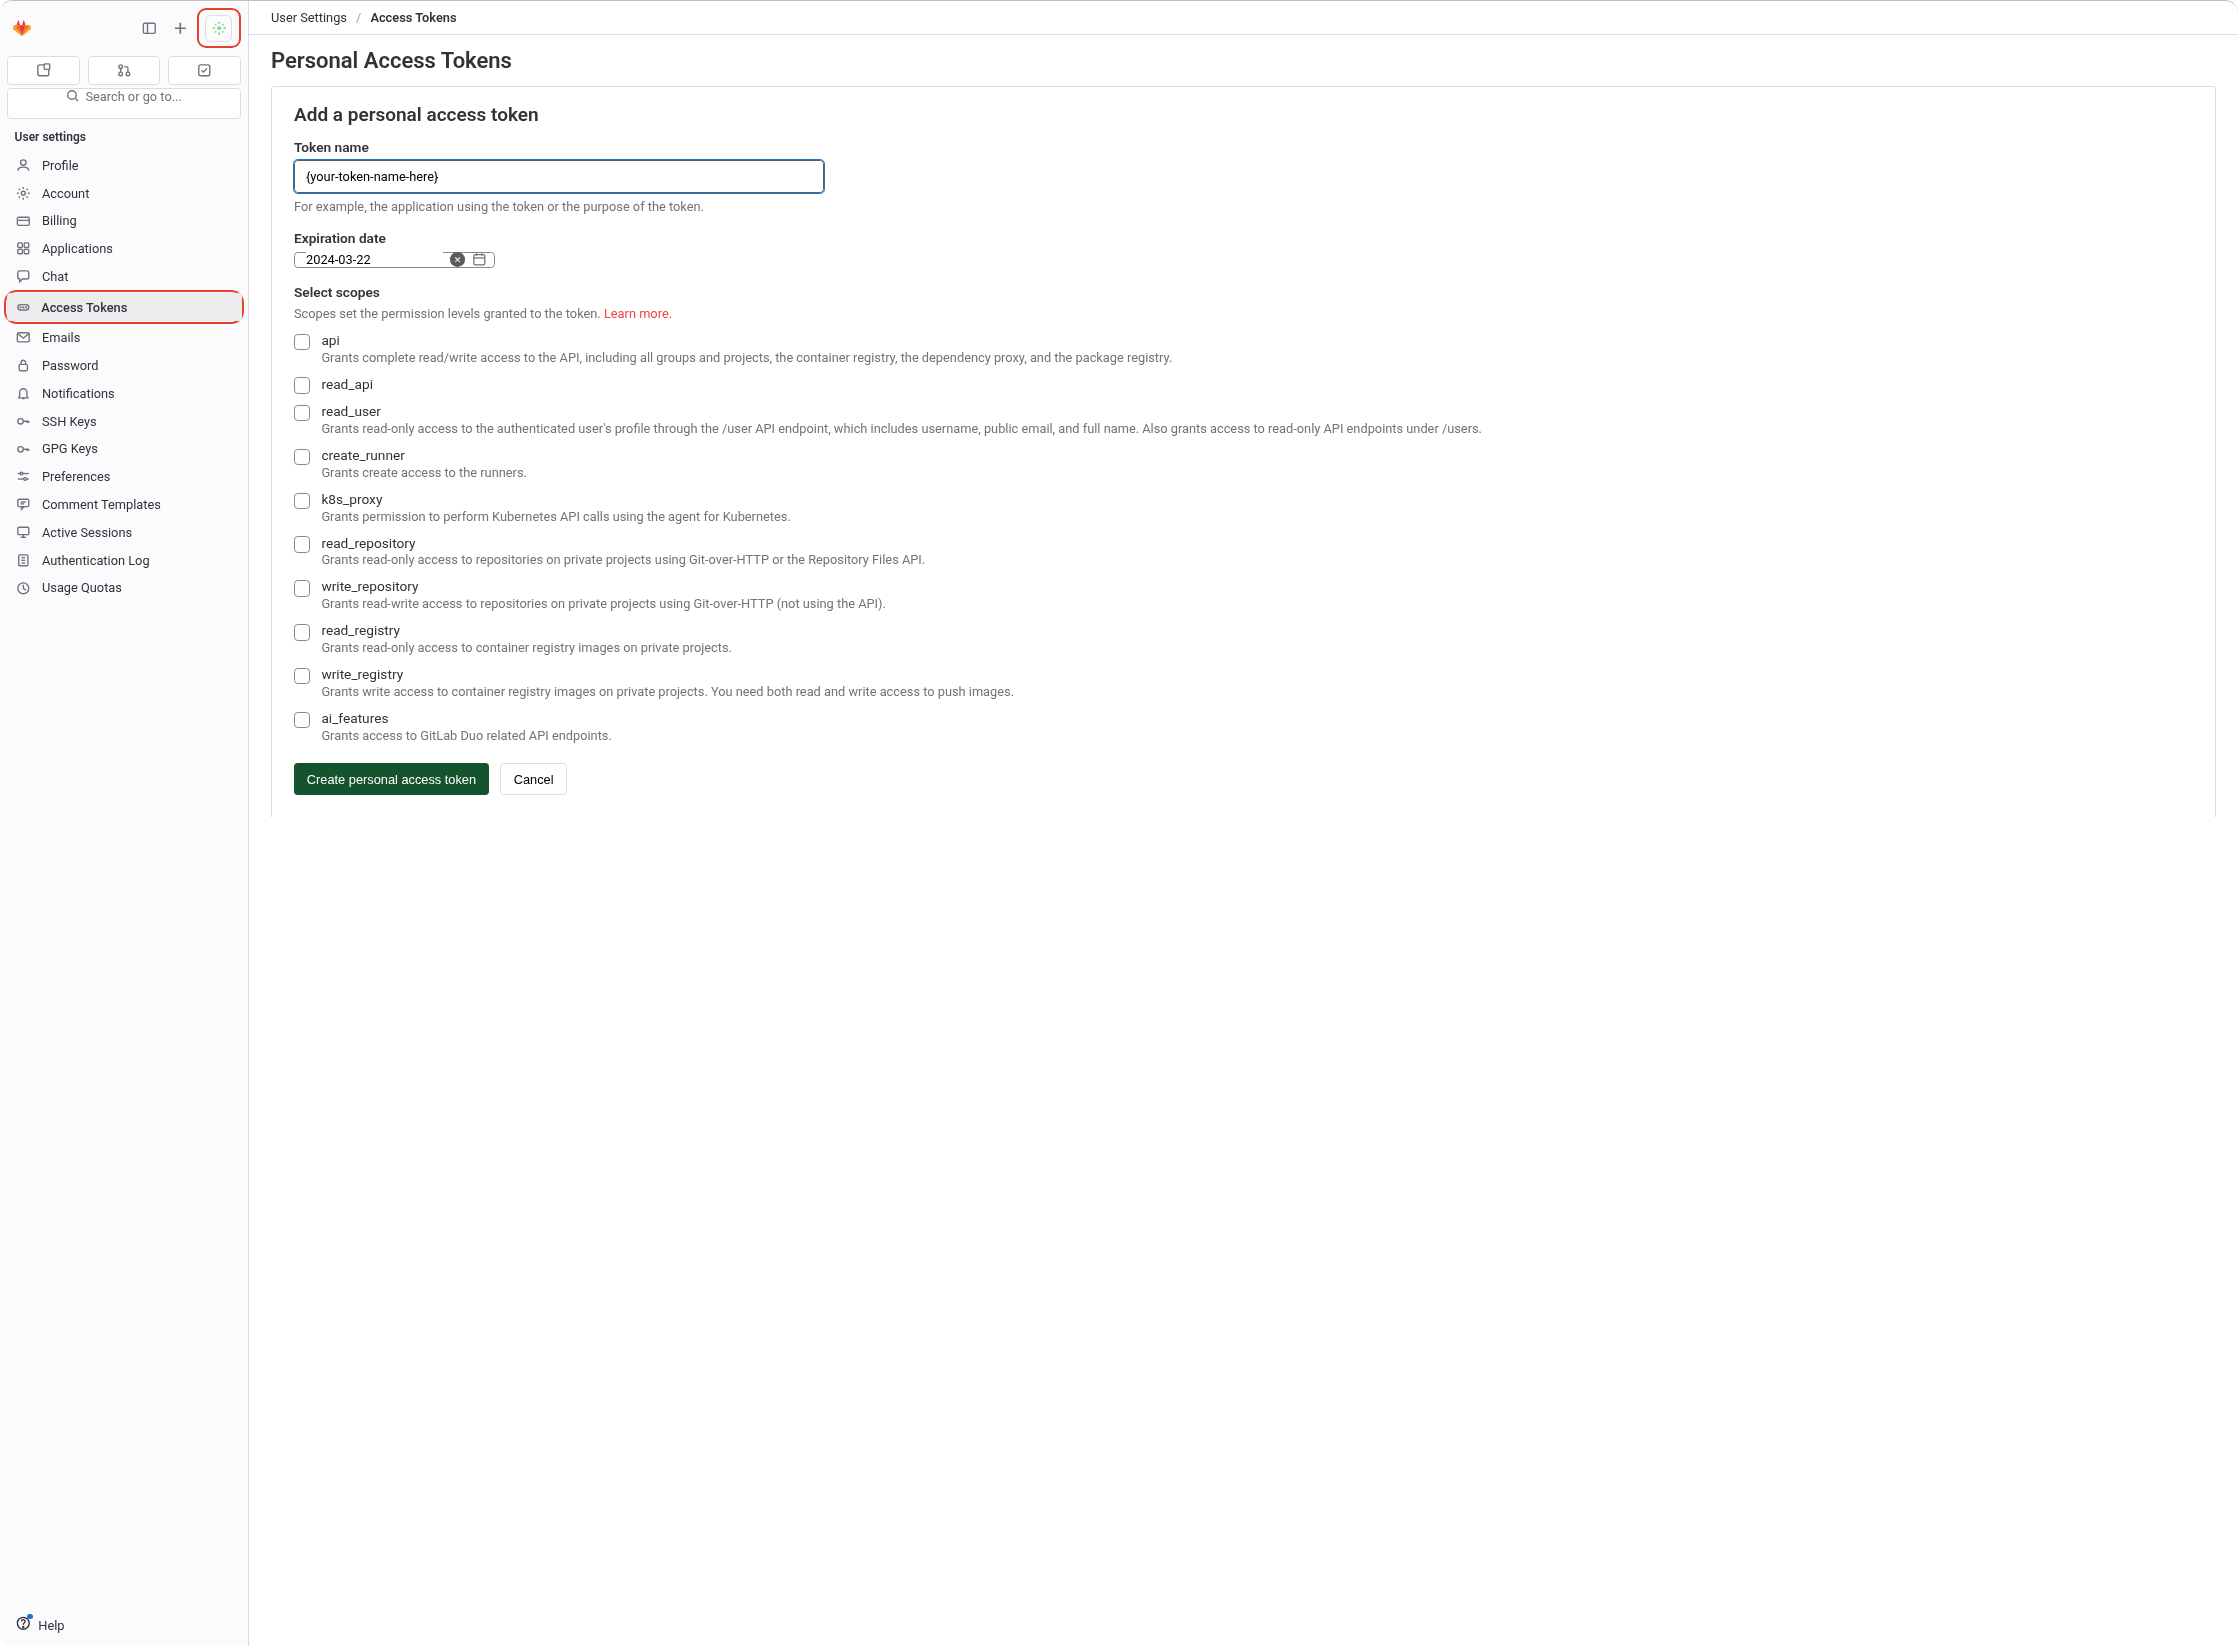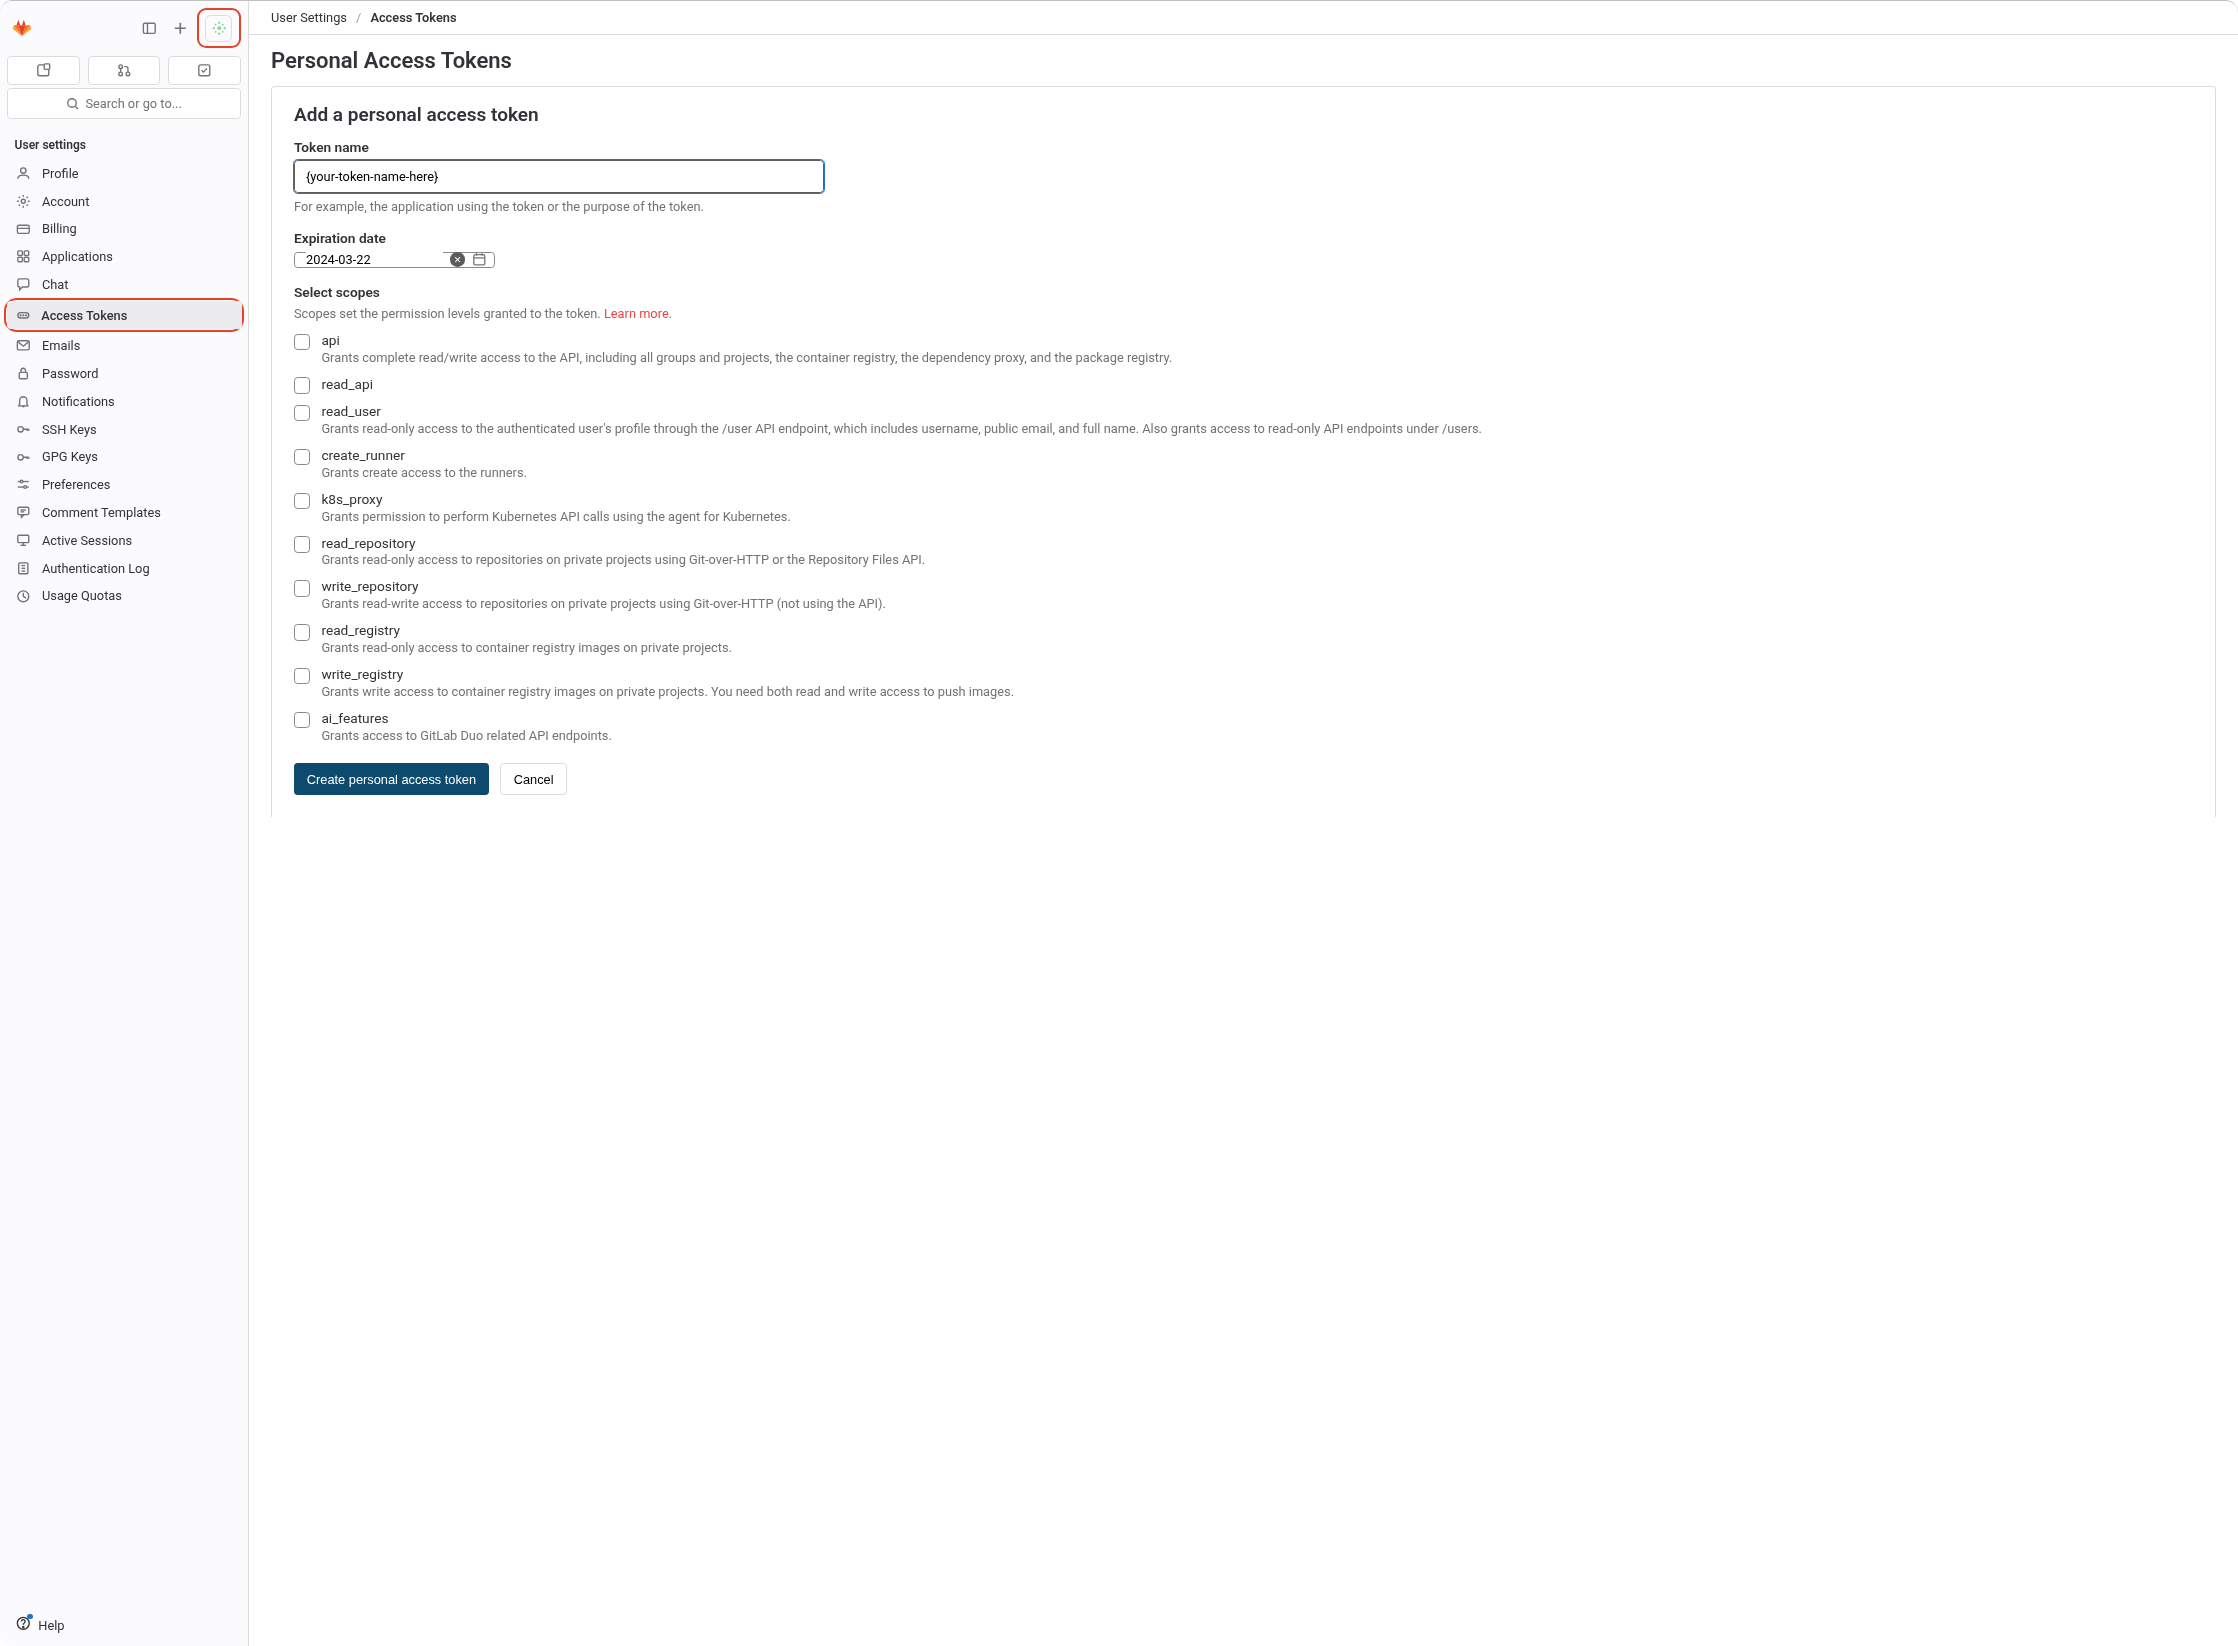--- a/index.html
+++ b/index.html
@@ -18,21 +18,21 @@
   flex-direction: column;
   padding: 3.7px 7.3px 7.3px 7.3px;
 }
 .sidebar-top { display:flex; align-items:center; gap:1.8px; padding:3.7px 0 3.7px 0;}
 .logo { width:22px; height:22px; margin-left:3.7px; margin-right:auto;}
 .icon-btn { width:29px; height:29px; display:flex;align-items:center;justify-content:center; border-radius:3.7px; color:#737278; cursor:pointer;}
 .ai-btn{border:2.7px solid #e24329;border-radius:9.1px;padding:1.8px;position:relative;width:44px;height:40px;display:flex;align-items:center;justify-content:center;}
 .ai-inner{width:27.4px;height:27.4px;border:0.9px solid #dcdcde;border-radius:5.5px;display:flex;align-items:center;justify-content:center;}
 .pill-row{display:flex;gap:7.3px;margin:3.7px 0;}
 .pill{flex:1;height:29px;border:0.9px solid #dcdcde;border-radius:3.7px;display:flex;align-items:center;justify-content:center;background:#fff;cursor:pointer;color:#737278;}
-.search-box{display:flex;align-items:center;justify-content:center;gap:5.5px;height:31px;border:0.9px solid #dcdcde;border-radius:3.7px;background:#fff;cursor:pointer;color:#737278;margin-bottom:15px;}
+.search-box{display:flex;align-items:flex-start;justify-content:center;gap:5.5px;height:31px;border:0.9px solid #dcdcde;border-radius:3.7px;background:#fff;cursor:pointer;color:#737278;margin-bottom:7px;}
 .search-box span{font-size:12.8px;}
 .section-hdr{font-weight:600;font-size:12px;color:#333238;padding:3.7px 7.3px 7.3px 7.3px;}
 .nav-item{display:flex;align-items:center;gap:11px;padding:6.4px 9.1px;border-radius:3.7px;color:#333238;cursor:pointer;font-size:12.8px;}
 .nav-item.active{background:#ececef;font-weight:500;}
 .nav-item svg{width:14.6px;height:14.6px;color:#737278;flex-shrink:0;}
 .highlight-ring{border:2.7px solid #e24329;border-radius:12.8px;padding:0.9px;margin:0 -3.7px;}
 .help-row{margin-top:auto;display:flex;align-items:flex-end;gap:7.3px;padding:5.5px 9.1px;color:#333238;cursor:pointer;}
 .help-row svg{width:14.6px;height:14.6px;}
 .dot{position:relative;}
 .dot::after{content:"";position:absolute;top:-1.8px;right:-1.8px;width:5.5px;height:5.5px;background:#1f75cb;border-radius:50%;}
@@ -53,21 +53,21 @@
 .clear-x{width:14.6px;height:14.6px;border-radius:50%;background:#5c5c5c;color:white;display:flex;align-items:center;justify-content:center;font-size:9.1px;cursor:pointer;}
 .cal-icon{width:14.6px;height:14.6px;color:#737278;cursor:pointer;}
 .link{color:#ef4444;text-decoration:none;cursor:pointer;}
 .scope-list{margin-top:11px;}
 .scope-item{display:flex;gap:11px;margin-bottom:9.1px;align-items:flex-start;}
 .scope-item input[type=checkbox]{width:16.4px;height:16.4px;margin-top:1.8px;border:0.9px solid #89888d;border-radius:3.7px;appearance:none;background:white;cursor:pointer;flex-shrink:0;}
 .scope-text{flex:1;}
 .scope-name{font-size:13.7px;color:#333238;}
 .scope-desc{color:#737278;font-size:12.8px;margin-top:0.9px;line-height:1.4;}
 .btn-row{display:flex;gap:11px;margin-top:18.3px;}
-.btn-primary{background:#0c4a6e;color:white;border:none;border-radius:3.7px;padding:7.3px 12.8px;font-size:12.8px;font-weight:400;cursor:pointer;}
+.btn-primary{background:#14532d;color:white;border:none;border-radius:3.7px;padding:7.3px 12.8px;font-size:12.8px;font-weight:400;cursor:pointer;}
 .btn-default{background:white;border:0.9px solid #dcdcde;border-radius:3.7px;padding:7.3px 12.8px;font-size:12.8px;cursor:pointer;}
 </style>
 </head>
 <body>
 
 <div class="app">
   <aside class="sidebar">
     <div class="sidebar-top">
       <svg class="logo" viewBox="0 0 24 24">
           <path fill="#e24329" d="M12 21l-4-12h8z"></path>

